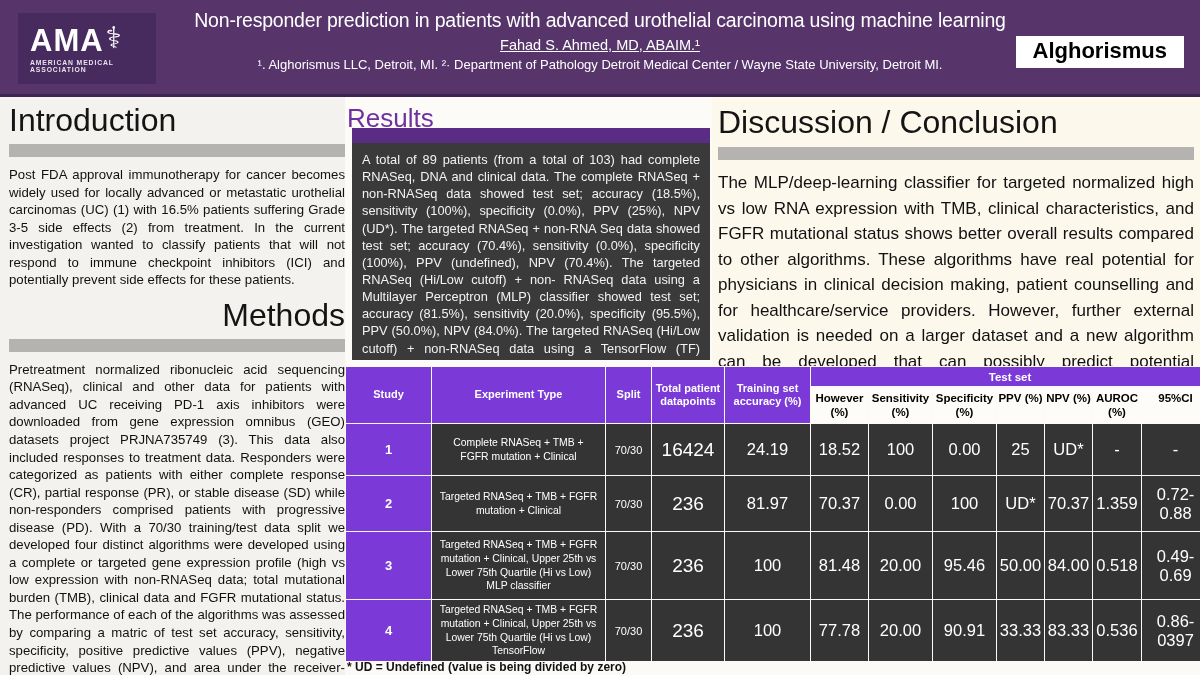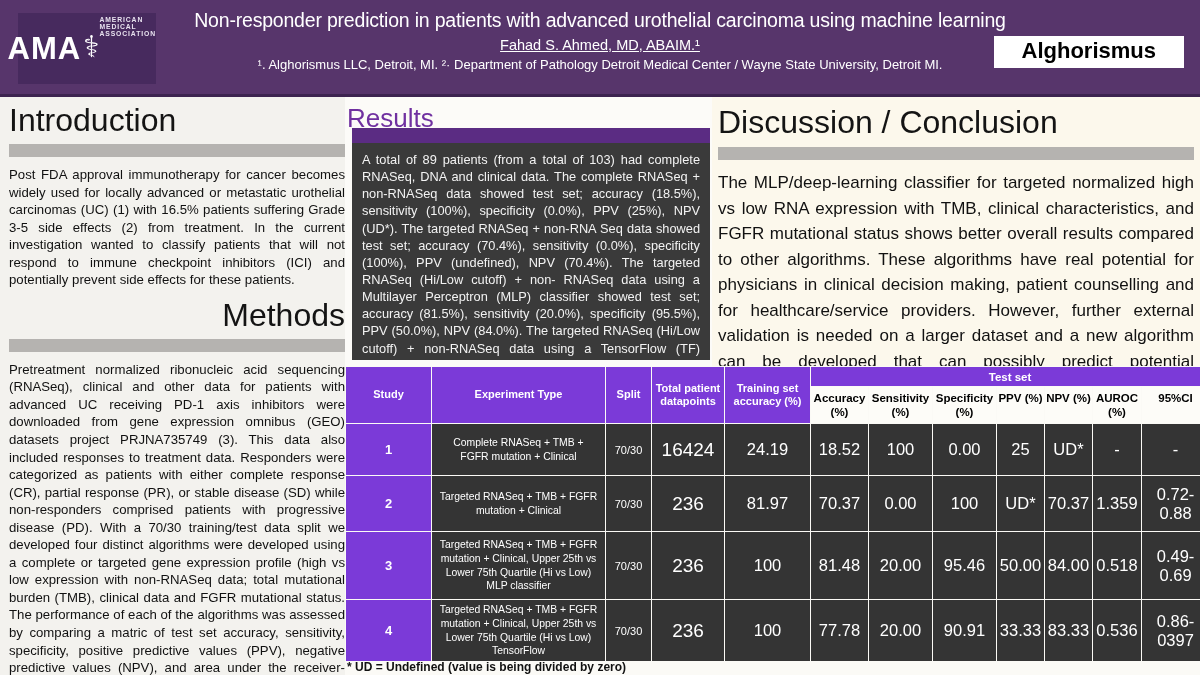--- a/index.html
+++ b/index.html
@@ -5,31 +5,31 @@
   * { margin:0; padding:0; box-sizing:border-box; }
   html,body { background:#ddd; }
   .poster {
     position:relative; width:1200px; height:675px; overflow:hidden;
     background:#fbfaf6; font-family:"Liberation Sans", sans-serif; color:#111;
   }
   
   .banner { position:absolute; left:0; top:0; width:1200px; height:97px;
     background:#57356b; border-bottom:3px solid #3d2450; color:#fff; }
   .ama-box { position:absolute; left:18px; top:13px; width:138px; height:71px;
-    background:#472a5e; display:flex; flex-direction:row; justify-content:flex-end; padding-left:12px; }
+    background:#472a5e; display:flex; flex-direction:column; justify-content:center; padding-left:12px; }
   .ama-row { display:flex; align-items:center; line-height:1; }
   .ama-acronym { font-size:31px; font-weight:700; letter-spacing:1px; }
   .ama-snake { font-size:30px; margin-left:2px; transform:translateY(-2px); }
   .ama-caption { font-size:6.8px; letter-spacing:.9px; margin-top:3px; font-weight:700; color:#e8e2ef; }
   .banner-center { position:absolute; left:165px; right:165px; top:9px; text-align:center; }
   .title { font-size:19.5px; letter-spacing:-.2px; }
   .author { font-size:14.5px; margin-top:5px;text-decoration:underline; }
   .affil { font-size:13px; margin-top:4px; }
   .brand-box { position:absolute; right:16px; top:36px; background:#fff; color:#000;
-    font-weight:700; font-size:22px; padding:2px 28px 4px; }
+    font-weight:700; font-size:22px; padding:2px 17px 4px; }
   
   .left-bg  { position:absolute; left:0;   top:97px; width:345px; height:578px; background:#f3f2ee; }
   .mid-bg   { position:absolute; left:345px; top:97px; width:367px; height:269px; background:#fcfbf8; }
   .right-bg { position:absolute; left:712px; top:97px; width:488px; height:269px; background:#fcf8ec; }
   
   .col-left { position:absolute; left:9px; top:102px; width:336px; }
   .sec-heading { font-size:32px; color:#141414; }
   .bar { height:13px; background:#b5b3b0; margin:5px 0 9px; }
   .body-sm { font-size:13.2px; line-height:1.33; text-align:justify; }
   .methods-heading { margin-top:8px;text-align:right; }
@@ -126,21 +126,21 @@
     <thead>
       <tr>
         <th class="th-purple" rowspan="2">Study</th>
         <th class="th-purple" rowspan="2">Experiment Type</th>
         <th class="th-purple" rowspan="2">Split</th>
         <th class="th-purple" rowspan="2">Total patient datapoints</th>
         <th class="th-purple" rowspan="2">Training set accuracy (%)</th>
         <th class="th-band" colspan="7">Test set</th>
       </tr>
       <tr>
-        <th class="th-white">Accuracy (%)</th>
+        <th class="th-white">However (%)</th>
         <th class="th-white">Sensitivity (%)</th>
         <th class="th-white">Specificity (%)</th>
         <th class="th-white">PPV (%)</th>
         <th class="th-white">NPV (%)</th>
         <th class="th-white">AUROC (%)</th>
         <th class="th-white">95%CI</th>
       </tr>
     </thead>
     <tbody>
       <tr class="r1">

